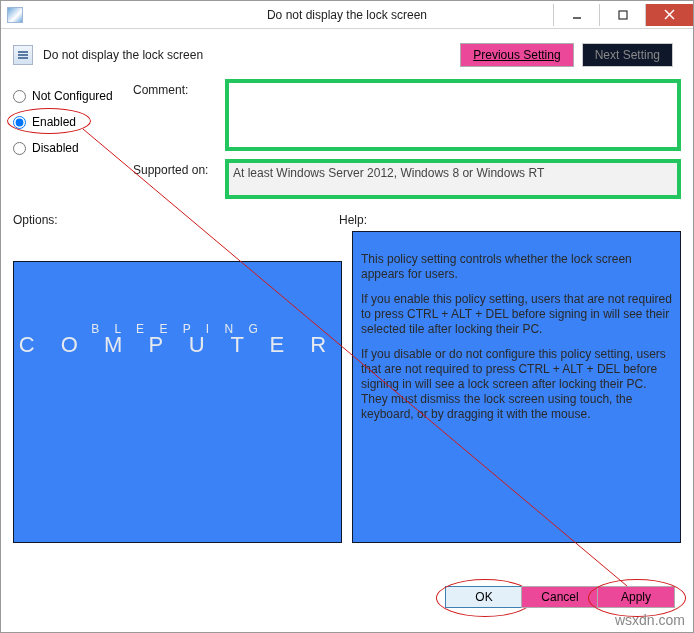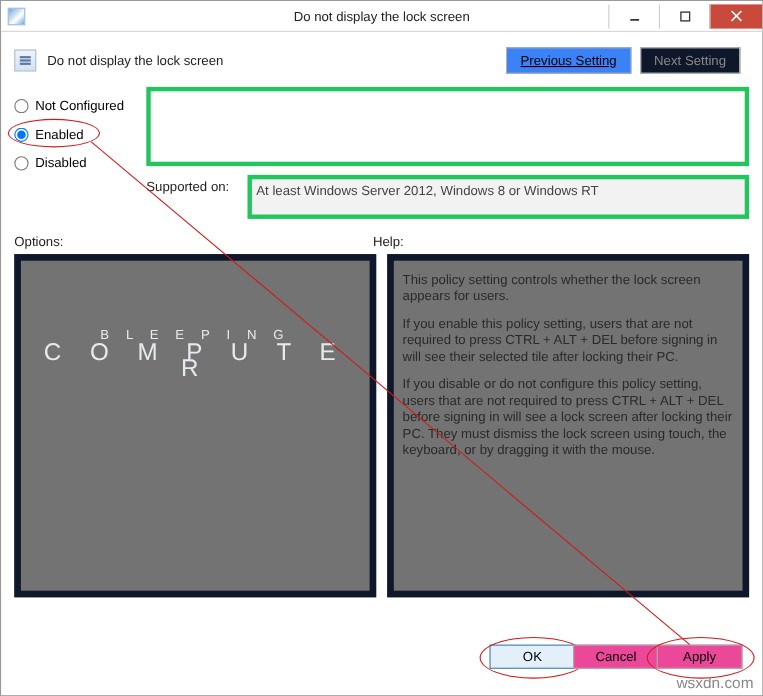--- a/index.html
+++ b/index.html
@@ -12,21 +12,21 @@
 .win-btn { width:46px; height:22px; display:flex; align-items:center; justify-content:center; border-left:1px solid #ccc; background:#fff; }
 .win-btn.close { background:#c9493a; color:#fff; width:48px; }
 .win-btn svg { display:block; }
 
 .header-row { display:flex; align-items:center; padding:14px 12px 8px 12px; }
 .header-row .policy-icon { width:20px; height:20px; margin-right:10px; border:1px solid #a8b5c8; background:linear-gradient(#eef4fb,#d4e2f2); display:flex; align-items:center; justify-content:center; }
 .header-row .policy-icon::after { content:""; width:10px; height:2px; background:#5a7aa3; box-shadow:0 3px 0 #5a7aa3, 0 6px 0 #5a7aa3; margin-top:-6px;}
 .header-row .policy-label { flex:0 0 auto; color:#222; }
 .nav-btns { margin-left:auto; display:flex; gap:8px; margin-right:8px;}
 .nav-btn { height:24px; padding:0 12px; border:1px solid #adadad; background:#e9e9e9; display:flex; align-items:center; }
-.nav-btn.active { text-decoration:underline; background:#3b82f6; }
+.nav-btn.active { text-decoration:underline; background:#ec4899; }
 .nav-btn.disabled { color:#888; border-color:#ccc; background:#0f172a; }
 
 .settings-row { display:flex; padding:4px 12px 0 12px; }
 .radio-col { width:120px; padding-top:4px; }
 .radio-opt { display:flex; align-items:center; height:26px; gap:6px; position:relative; }
 .radio-opt input { margin:0; }
 .radio-opt span { }
 .radio-opt.circled::after { content:""; position:absolute; left:-6px; top:-1px; width:82px; height:24px; border:1.5px solid #d11a1a; border-radius:50%; pointer-events:none; }
 
 .form-col { flex:1; display:flex; flex-direction:column; gap:8px; }
@@ -34,22 +34,22 @@
 .form-line .lbl { width:92px; padding-top:4px; color:#222; }
 .textarea { flex:1; border:4px solid #22c55e; background:#fff; resize:none; font-family:inherit; font-size:12px; padding:2px 4px; overflow-y:scroll; }
 .comment-box { height:72px; }
 .supported-box { height:40px; background:#f2f2f2; color:#444; line-height:16px; }
 
 .mid-labels { display:flex; padding:14px 12px 4px 12px; }
 .mid-labels .l-opt { width:326px; }
 .mid-labels div { color:#222; }
 
 .panels { display:flex; padding:0 12px; gap:10px; height:312px; }
-.panel { flex:1; border:6px solid #0f172a; background:#737373; padding:10px 8px; overflow-y:auto; position:relative; color:#2a2a2a; line-height:15px; }
-.panel.options { color:#666; }
+.panel { flex:1; border:1px solid #0f172a; background:#3b82f6; padding:20px 8px; overflow-y:auto; position:relative; color:#2a2a2a; line-height:15px; }
+.panel.options { color:#666;margin-top:30px; }
 .watermark { position:absolute; top:60px; left:0; right:0; text-align:center; font-size:26px; font-weight:300; letter-spacing:6px; color:#e6eaee; pointer-events:none; user-select:none; font-family:sans-serif;}
 .watermark .l2 { letter-spacing:10px; font-size:22px;}
 .help-text p { margin:0 0 10px 0; }
 
 .footer { position:absolute; bottom:24px; right:18px; display:flex; gap:0; align-items:center; }
 .btn { width:78px; height:22px; border:1px solid #adadad; background:#ec4899; display:flex; align-items:center; justify-content:center; position:relative; }
 .btn.ok { border:1px solid #3c7fb1; background:#e4f0f9; }
 .btn.circled::after { content:""; position:absolute; left:-10px; top:-8px; width:96px; height:36px; border:1.5px solid #d11a1a; border-radius:50%; pointer-events:none; }
 .arrow-between { color:#d11a1a; font-size:14px; font-weight:bold; margin:0 -8px; }
 
@@ -107,20 +107,21 @@
       <input type="radio" name="st" checked="" style="">
       <span>Enabled</span>
     </label>
     <label class="radio-opt">
       <input type="radio" name="st" style="">
       <span>Disabled</span>
     </label>
   </div>
   <div class="form-col">
     <div class="form-line">
+      <div class="lbl">Comment:</div>
       <textarea class="textarea comment-box" style=""></textarea>
     </div>
     <div class="form-line">
       <div class="lbl">Supported on:</div>
       <textarea class="textarea supported-box" readonly="" style="">At least Windows Server 2012, Windows 8 or Windows RT</textarea>
     </div>
   </div>
 </div>
 
 <div class="mid-labels">

